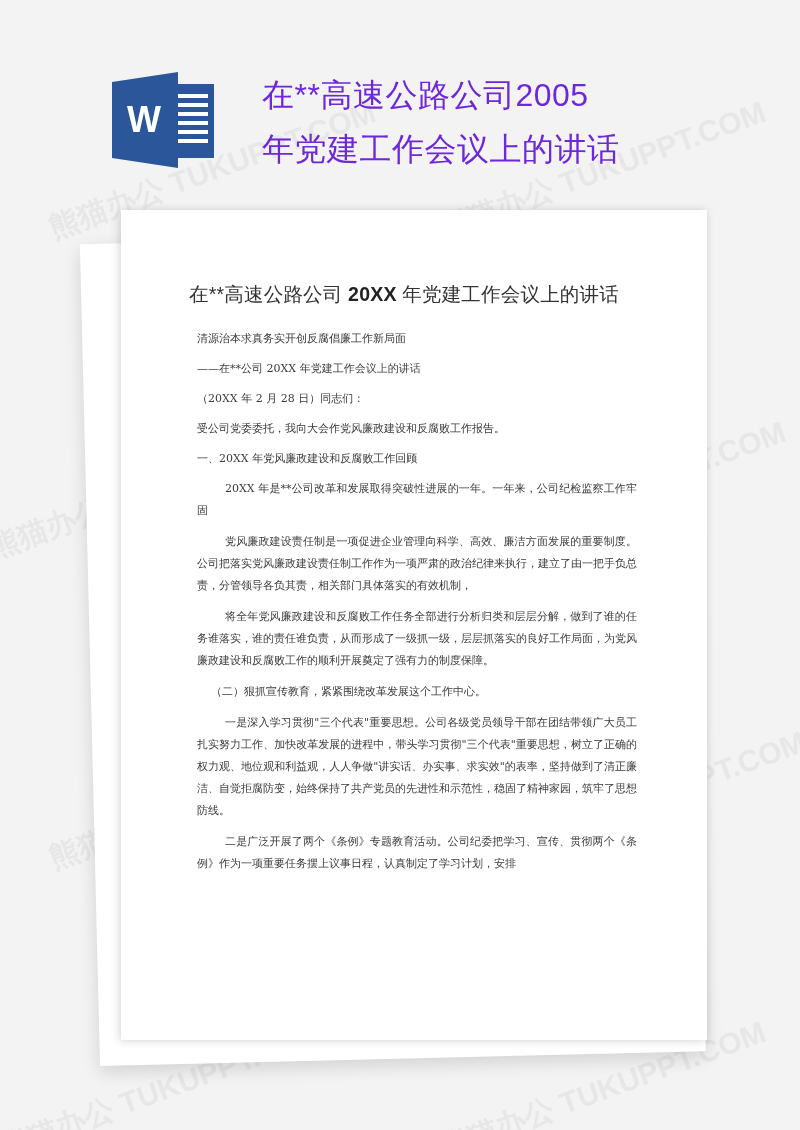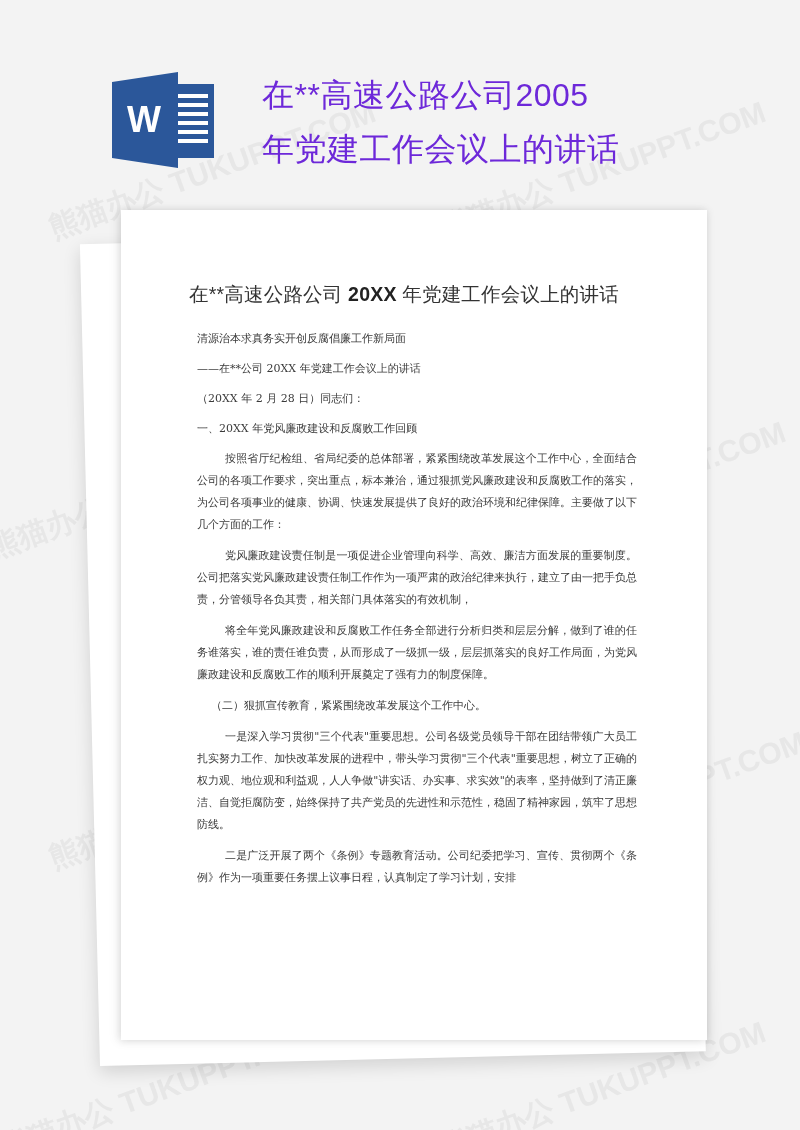--- a/index.html
+++ b/index.html
@@ -78,21 +78,22 @@
 </div>
 
 <div class="sheet-back"></div>
 <div class="sheet">
   <div class="doc-title"><span>在**高速公路公司 </span><b>20XX</b><span> 年党建工作会议上的讲话</span></div>
 
   <div class="body">
     <p class="p l1">清源治本求真务实开创反腐倡廉工作新局面</p>
     <p class="p l1">——在**公司 20XX 年党建工作会议上的讲话</p>
     <p class="p l1">（20XX 年 2 月 28 日）同志们：</p>
+    <p class="p l1">受公司党委委托，我向大会作党风廉政建设和反腐败工作报告。</p>
     <p class="p l1">一、20XX 年党风廉政建设和反腐败工作回顾</p>
-    <p class="p indent gap">按照省厅纪检组、省局纪委的总体部署，紧紧围绕改革发展这个工作中心，全面结合公司的各项工作要求，突出重点，标本兼治，通过狠抓党风廉政建设和反腐败工作的落实，为公司各项事业的健康、协调、快速发展提供了良好的政治环境和纪律保障。主要做了以下几个方面的工作：</p>
+    <p class="p indent gap">20XX 年是**公司改革和发展取得突破性进展的一年。一年来，公司纪检监察工作牢固</p>
     <p class="p indent gap">党风廉政建设责任制是一项促进企业管理向科学、高效、廉洁方面发展的重要制度。公司把落实党风廉政建设责任制工作作为一项严肃的政治纪律来执行，建立了由一把手负总责，分管领导各负其责，相关部门具体落实的有效机制，</p>
     <p class="p indent gap">将全年党风廉政建设和反腐败工作任务全部进行分析归类和层层分解，做到了谁的任务谁落实，谁的责任谁负责，从而形成了一级抓一级，层层抓落实的良好工作局面，为党风廉政建设和反腐败工作的顺利开展奠定了强有力的制度保障。</p>
     <p class="p indent gap" style="text-indent:14px;">（二）狠抓宣传教育，紧紧围绕改革发展这个工作中心。</p>
     <p class="p indent gap">一是深入学习贯彻"三个代表"重要思想。公司各级党员领导干部在团结带领广大员工扎实努力工作、加快改革发展的进程中，带头学习贯彻"三个代表"重要思想，树立了正确的权力观、地位观和利益观，人人争做"讲实话、办实事、求实效"的表率，坚持做到了清正廉洁、自觉拒腐防变，始终保持了共产党员的先进性和示范性，稳固了精神家园，筑牢了思想防线。</p>
     <p class="p indent gap">二是广泛开展了两个《条例》专题教育活动。公司纪委把学习、宣传、贯彻两个《条例》作为一项重要任务摆上议事日程，认真制定了学习计划，安排</p>
   </div>
 </div>
 
 </body></html>

